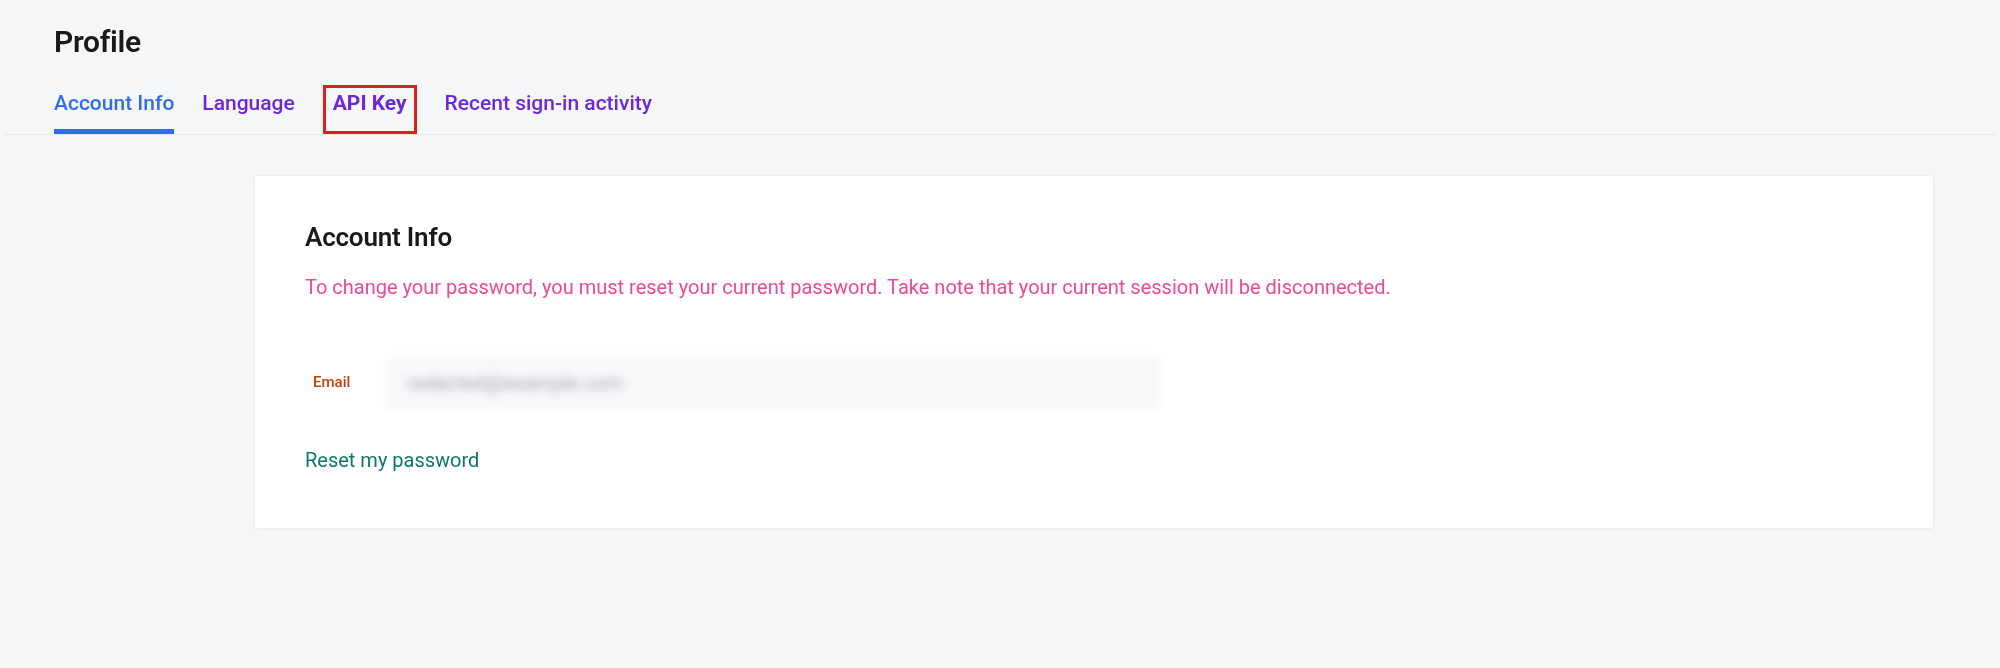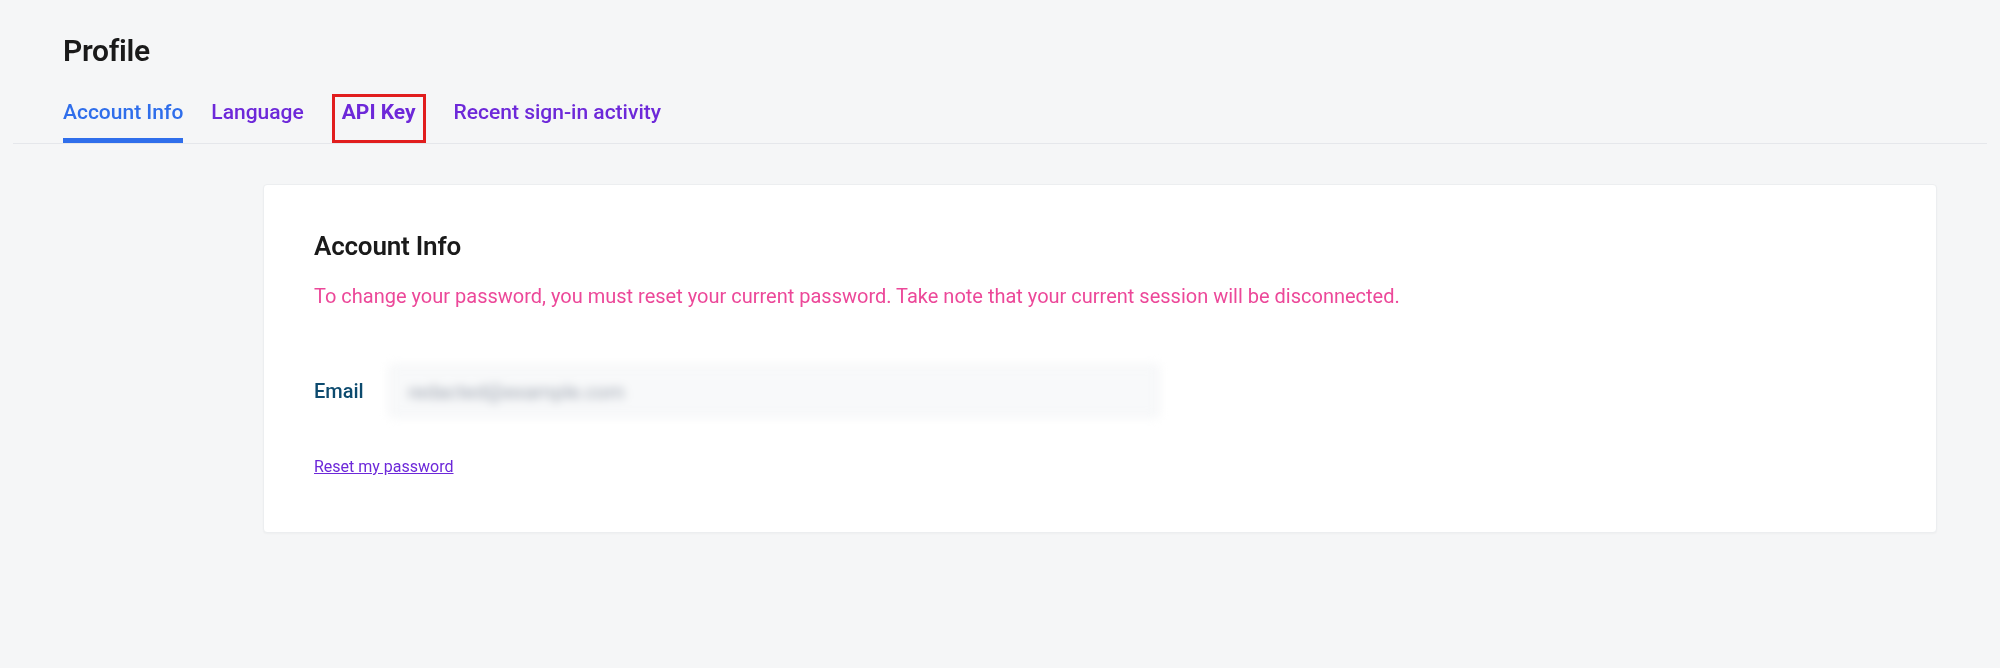--- a/index.html
+++ b/index.html
@@ -9,21 +9,21 @@
     }
     body {
       font-family: -apple-system, BlinkMacSystemFont, "Segoe UI", Roboto, Helvetica, Arial, sans-serif;
       background: #f5f6f7;
       color: #1a1a1a;
       width: 2000px;
       height: 668px;
       overflow: hidden;
     }
     .page {
-      padding: 13px;
+      padding: 4px;
     }
     .header-region {
       background: #f5f6f7;
       padding: 20px 50px 0 50px;
       border-bottom: 1px solid #e5e7eb;
     }
     .page-title {
       font-size: 30px;
       font-weight: 600;
       color: #1a1a1a;
@@ -79,43 +79,43 @@
       margin-bottom: 54px;
       line-height: 1.5;
     }
     .form-row {
       display: flex;
       align-items: center;
       gap: 20px;
       margin-bottom: 40px;
     }
     .form-label {
-      font-size: 20px;
+      font-size: 15px;
       font-weight: 500;
-      color: #0c4a6e;
+      color: #c2410c;
       width: 55px;
+      margin-left: 8px;
     }
     .form-input {
       background: #f8f9fa;
       border: 1px solid #e5e7eb;
       border-radius: 4px;
       padding: 14px 18px;
       font-size: 20px;
       color: #9ca3af;
       width: 770px;
       height: 52px;
       filter: blur(5px);
       user-select: none;
     }
     .link-action {
-      font-size: 16px;
-      color: #6d28d9;
+      font-size: 20px;
+      color: #0f766e;
       cursor: pointer;
       font-weight: 400;
-      text-decoration: underline;
     }
   </style>
 </head>
 <body>
 
 <div class="page">
   <div class="header-region">
     <h1 class="page-title">Profile</h1>
     <div class="tabs">
       <div class="tab active">

